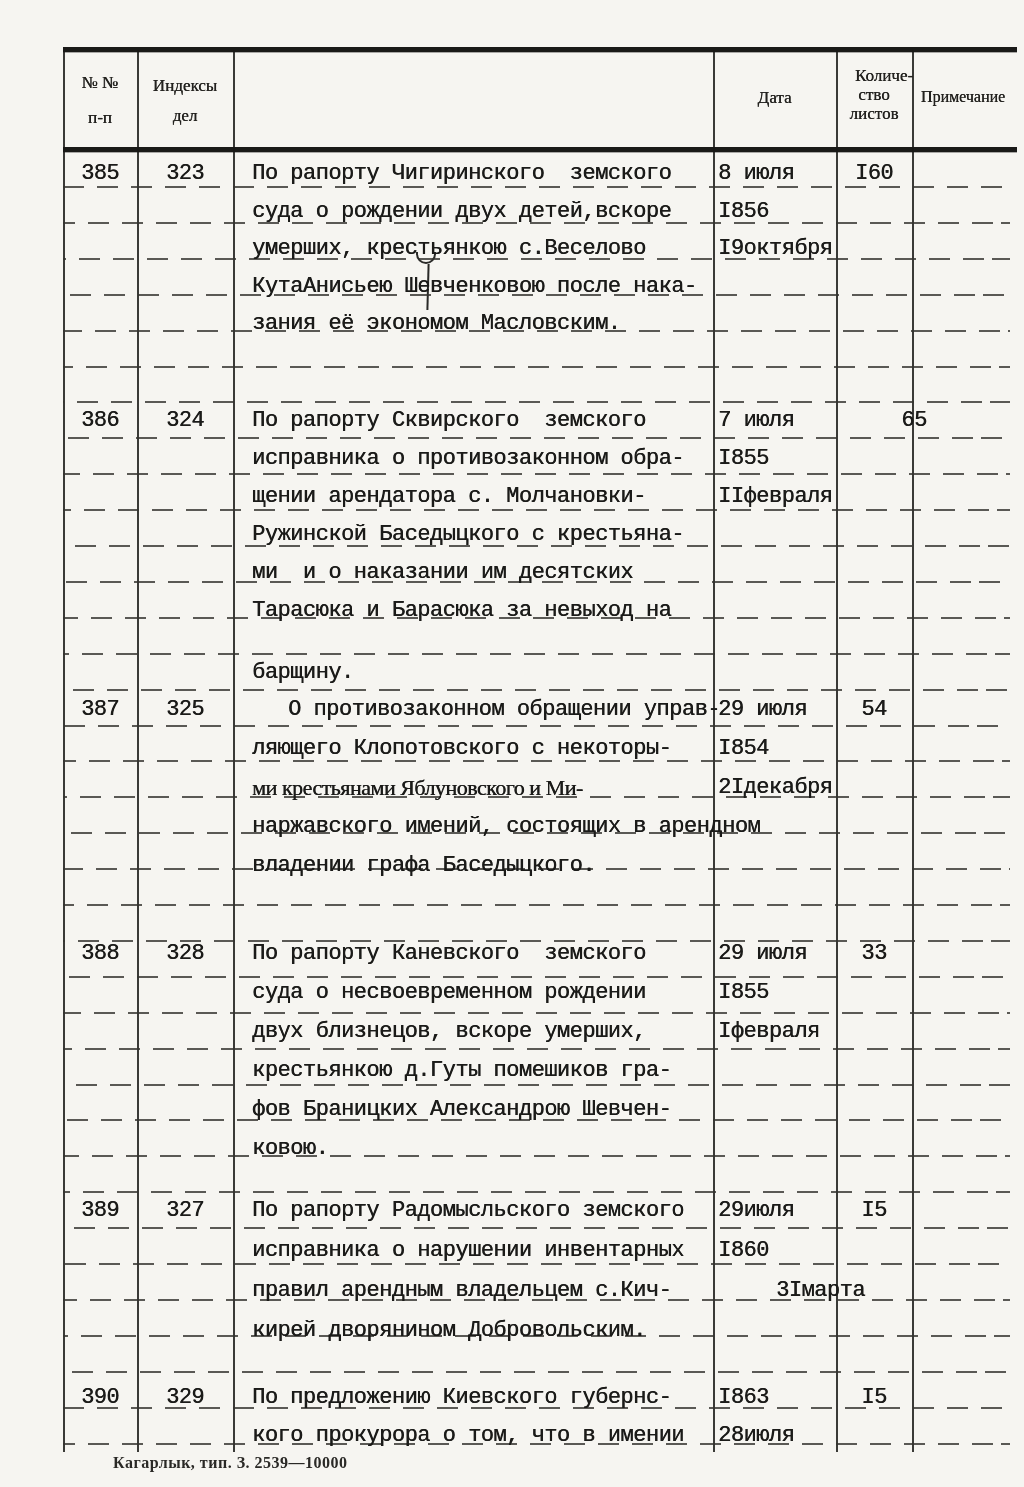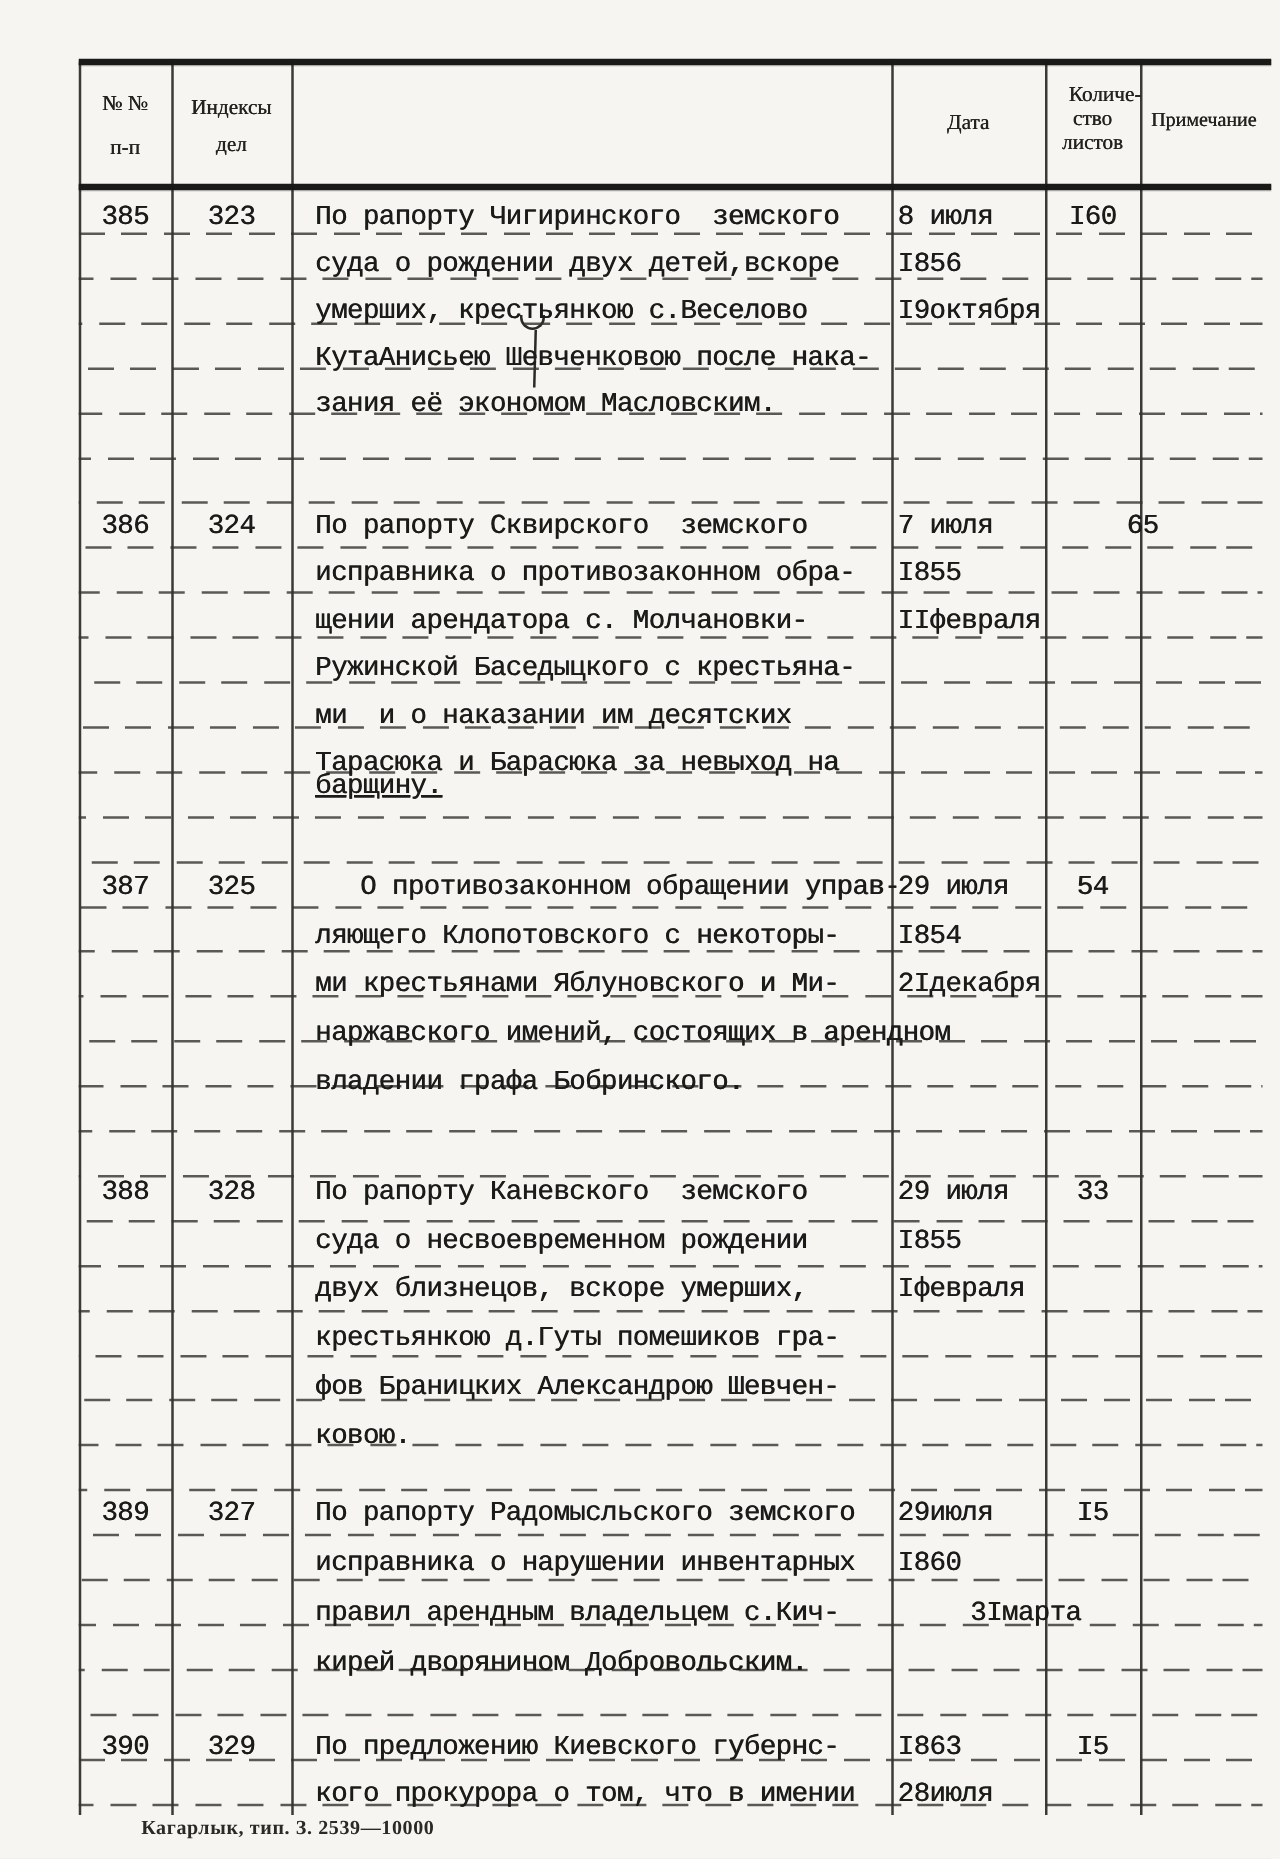--- a/index.html
+++ b/index.html
@@ -142,34 +142,34 @@
       </div>
       <div>
         <div class="type cellnum" style="left: 63px; top: 408px; width: 74px;">386</div>
         <div class="type cellnum" style="left: 137px; top: 408px; width: 96px;">324</div>
         <div class="type" style="left: 252px; top: 408px;">По рапорту Сквирского  земского</div>
         <div class="type" style="left: 252px; top: 446px;">исправника о противозаконном обра-</div>
         <div class="type" style="left: 252px; top: 484px;">щении арендатора с. Молчановки-</div>
         <div class="type" style="left: 252px; top: 522px;">Ружинской Баседыцкого с крестьяна-</div>
         <div class="type" style="left: 252px; top: 560px;">ми  и о наказании им десятских</div>
         <div class="type" style="left: 252px; top: 598px;">Тарасюка и Барасюка за невыход на</div>
-        <div class="type" style="left: 252px; top: 616px; text-decoration: underline;">барщину.</div>
+        <div class="type" style="left: 252px; top: 660px;">барщину.</div>
         <div class="type" style="left: 718px; top: 408px;">7 июля</div>
         <div class="type" style="left: 718px; top: 446px;">I855</div>
         <div class="type" style="left: 718px; top: 484px;">IIфевраля</div>
         <div class="type cellnum" style="left: 836px; top: 408px; width: 76px; margin-left: 40px;">65</div>
       </div>
       <div>
         <div class="type cellnum" style="left: 63px; top: 697px; width: 74px;">387</div>
         <div class="type cellnum" style="left: 137px; top: 697px; width: 96px;">325</div>
         <div class="type" style="left: 252px; top: 697px; margin-left: 36px;">О противозаконном обращении управ-</div>
         <div class="type" style="left: 252px; top: 736px;">ляющего Клопотовского с некоторы-</div>
-        <div class="type" style="left: 252px; top: 775px;">ми крестьянами Яблуновского и Ми-</div>
+        <div class="type" style="left: 252px; top: 775px; font-family: Liberation Serif, serif;">ми крестьянами Яблуновского и Ми-</div>
         <div class="type" style="left: 252px; top: 814px;">наржавского имений, состоящих в арендном</div>
-        <div class="type" style="left: 252px; top: 853px;">владении графа Бобринского.</div>
+        <div class="type" style="left: 252px; top: 853px;">владении графа Баседыцкого.</div>
         <div class="type" style="left: 718px; top: 697px;">29 июля</div>
         <div class="type" style="left: 718px; top: 736px;">I854</div>
         <div class="type" style="left: 718px; top: 775px;">2Iдекабря</div>
         <div class="type cellnum" style="left: 836px; top: 697px; width: 76px;">54</div>
       </div>
       <div>
         <div class="type cellnum" style="left: 63px; top: 941px; width: 74px;">388</div>
         <div class="type cellnum" style="left: 137px; top: 941px; width: 96px;">328</div>
         <div class="type" style="left: 252px; top: 941px;">По рапорту Каневского  земского</div>
         <div class="type" style="left: 252px; top: 980px;">суда о несвоевременном рождении</div>

